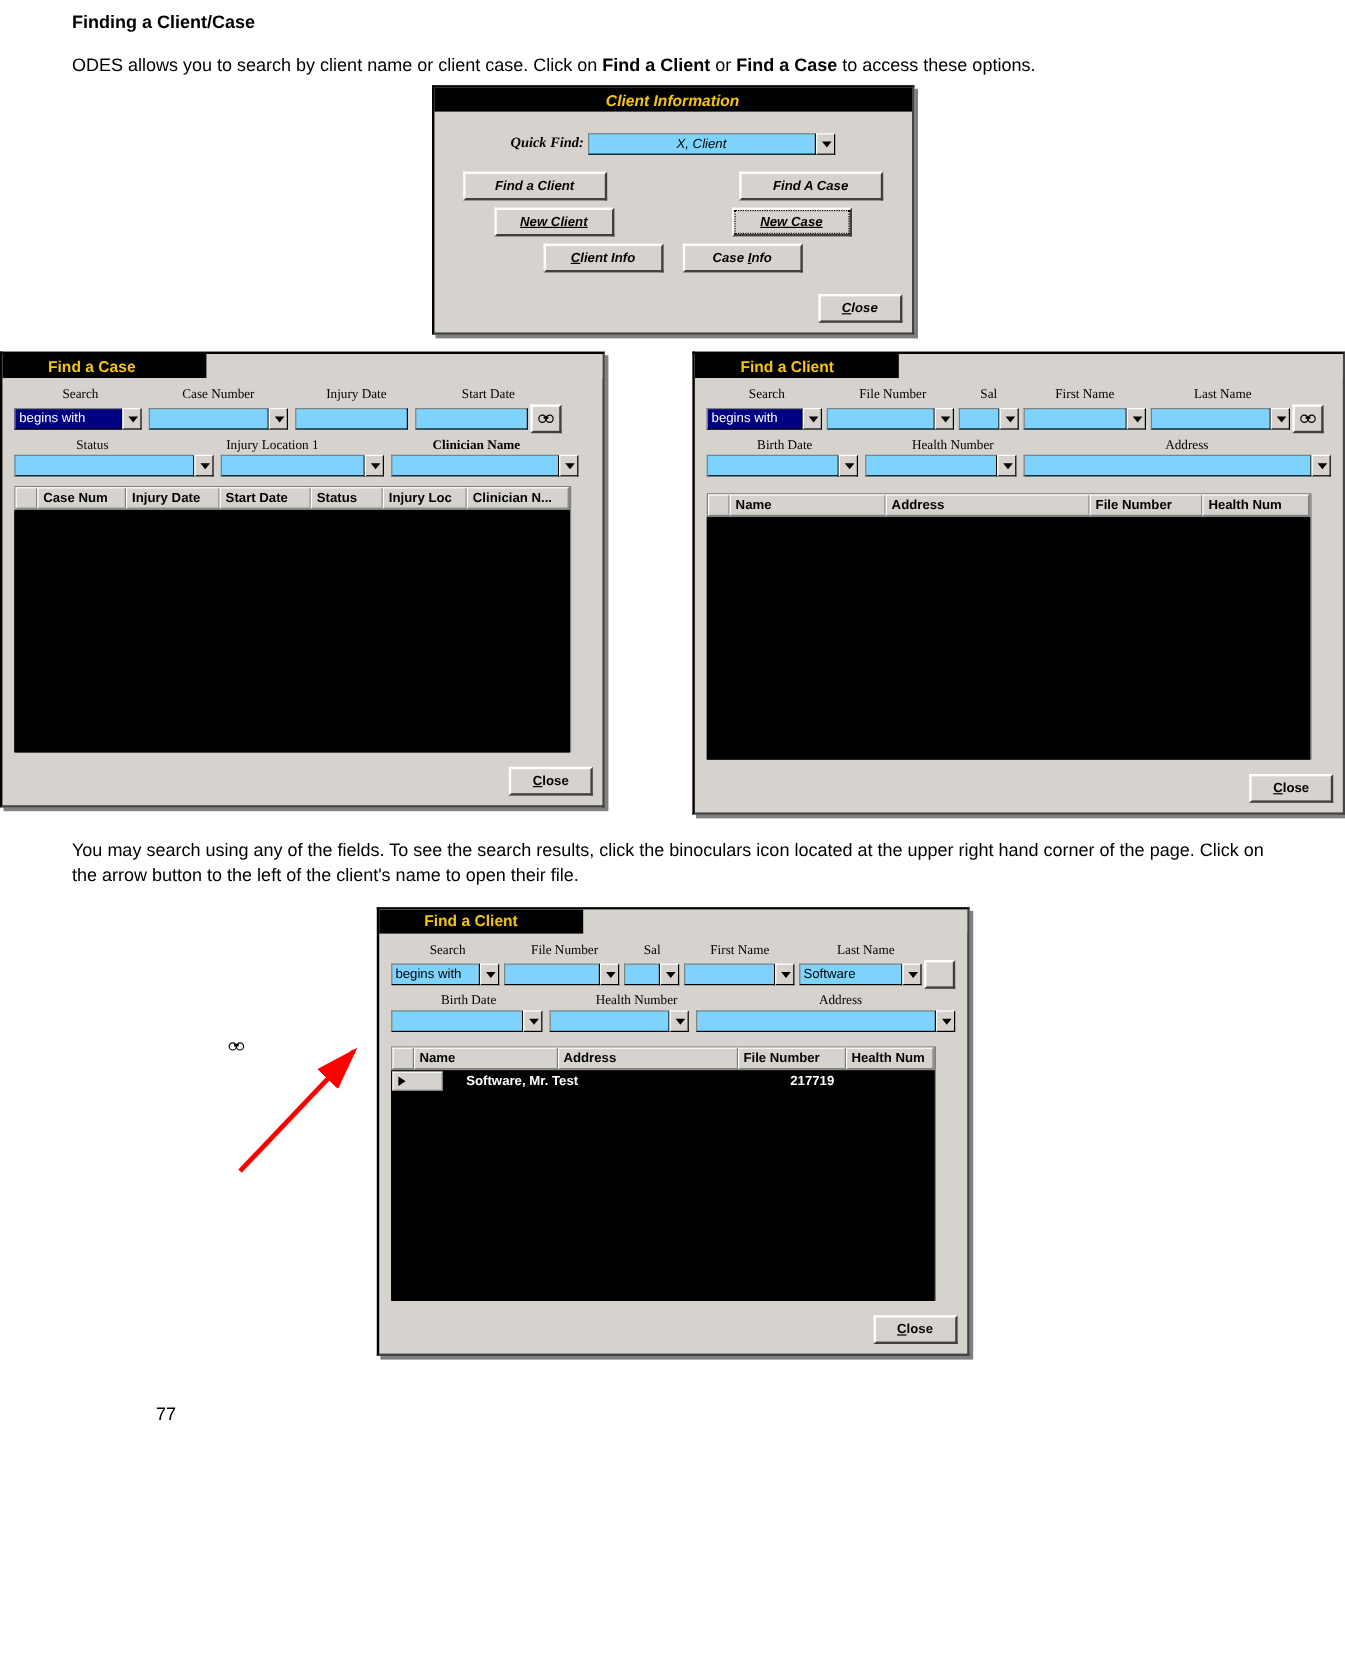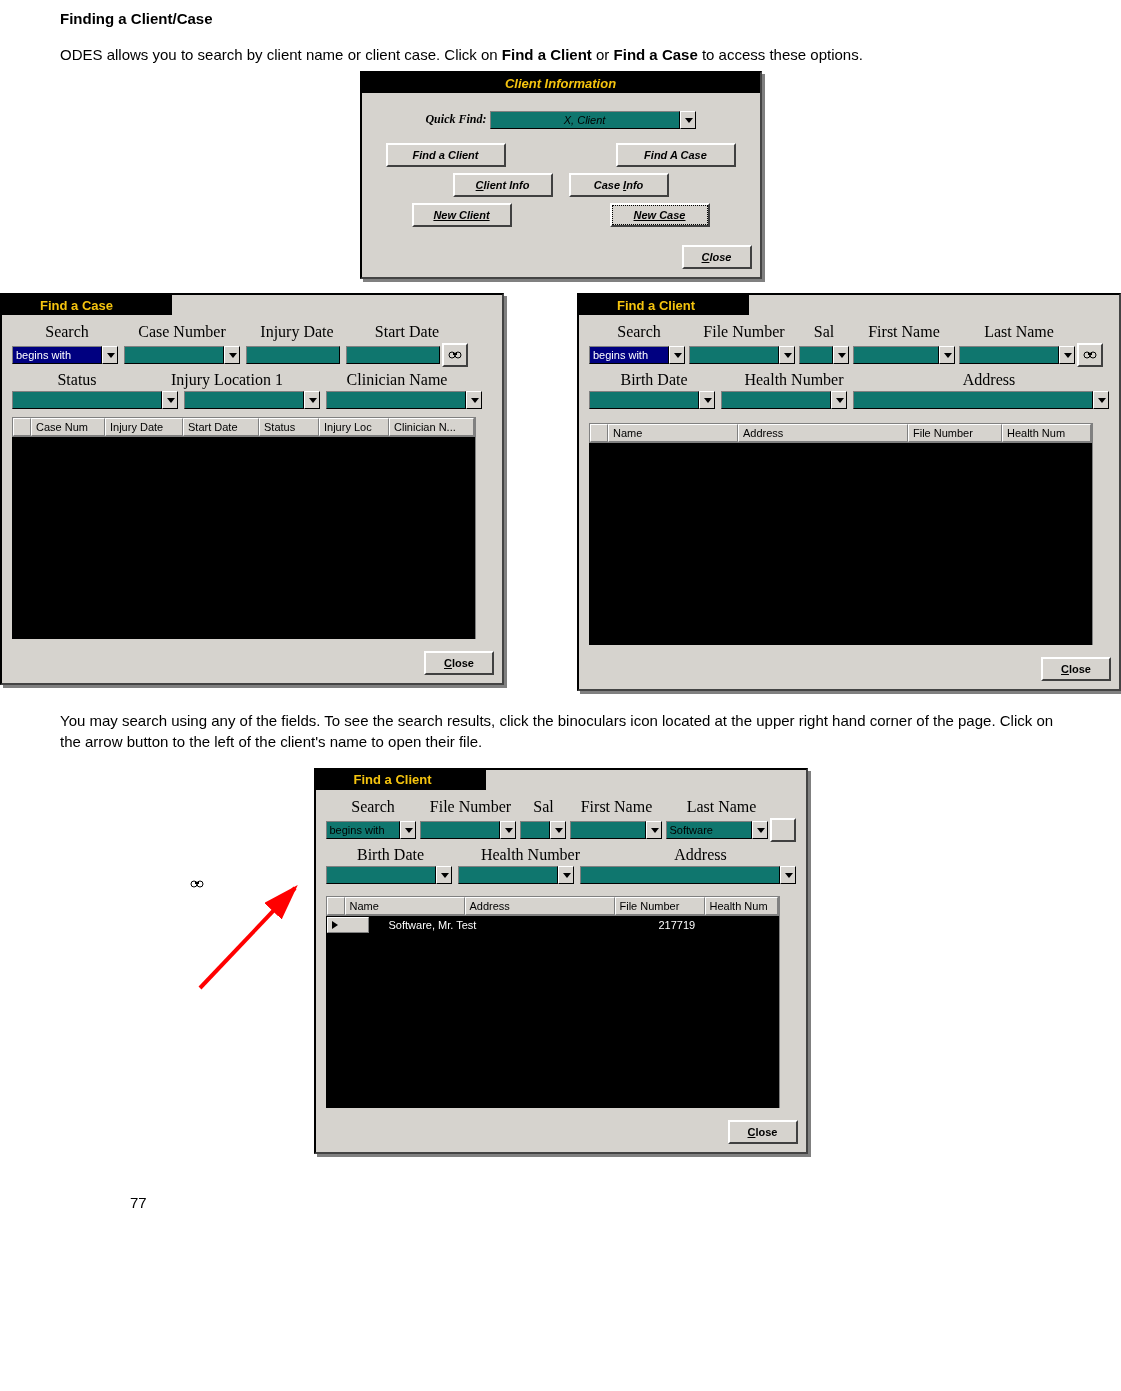--- a/index.html
+++ b/index.html
@@ -72,21 +72,21 @@
     font-size: 11px;
   }
   .lbl-bold {
     font-family: "Times New Roman", serif;
     font-weight: bold;
     font-size: 12px;
   }
 
   .field {
     display: inline-block;
-    background: #0f766e;
+    background: #7dd3fc;
     border: 1px solid #000;
     border-top-color: #808080;
     border-left-color: #808080;
     height: 18px;
     box-sizing: border-box;
     vertical-align: middle;
     padding: 0 3px;
     font-size: 11px;
     line-height: 16px;
     white-space: nowrap;
@@ -135,21 +135,21 @@
 
   .close-row {
     display: flex;
     justify-content: flex-end;
     padding: 4px 8px 8px 20px;
   }
 
   .col-labels {
     display: flex;
     font-family: "Times New Roman", serif;
-    font-size: 16px;
+    font-size: 11px;
     margin-bottom: 2px;
   }
   .col-labels > div { text-align: center; }
 
   .inputs-row { display: flex; align-items: center; }
 
   .bino {
     width: 22px; height: 20px;
     border: 2px solid;
     border-color: #fff #404040 #404040 #fff;
@@ -224,21 +224,21 @@
     font-size: 15px;
     margin: 40px 0 0 70px;
   }
 
   .scroll-stub {
     width: 16px;
     background: linear-gradient(#d6d3ce,#d6d3ce);
     border-left: 1px solid #808080;
   }
   .grid-wrap { display:flex; }
-  .grid-wrap .grid-main { flex:1; }
+  .grid-wrap .grid-main { flex:1;font-weight:bold; }
 </style>
 </head>
 <body>
 
 <div class="heading">Finding a Client/Case</div>
 
 <p class="para">
   <span>ODES allows you to search by client name or client case. Click on </span><b>Find a Client</b><span> or </span><b>Find a Case</b><span> to access these options.</span>
 </p>
 
@@ -247,34 +247,34 @@
     <div class="titlebar centered">Client Information</div>
     <div class="dlg-body">
       <div style="text-align:center; margin:10px 0 14px;">
         <span class="lbl-bold">Quick Find:</span>
         <span class="field" style="width:190px;">X, Client</span><span class="dd-arrow"></span>
       </div>
       <div style="display:flex; justify-content:space-between; padding:0 14px 6px;">
         <span class="btn3d" style="width:120px;">Find a Client</span>
         <span class="btn3d" style="width:120px;">Find A Case</span>
       </div>
+      <div style="display:flex; justify-content:space-between; padding:0 40px 6px;">
+        <span class="btn3d" style="width:100px;">
+            <span class="ul">New Client</span>
+          </span>
+        <span class="btn3d dotted" style="width:100px;">
+            <span class="ul">New Case</span>
+          </span>
+      </div>
       <div style="display:flex; justify-content:center; gap:16px; padding:0 0 6px;">
         <span class="btn3d" style="width:100px;">
             <span><span class="ul">C</span><span>lient Info</span></span>
           </span>
         <span class="btn3d" style="width:100px;">
             <span><span>Case </span><span class="ul">I</span><span>nfo</span></span>
-          </span>
-      </div>
-      <div style="display:flex; justify-content:space-between; padding:0 40px 6px;">
-        <span class="btn3d" style="width:100px;">
-            <span class="ul">New Client</span>
-          </span>
-        <span class="btn3d dotted" style="width:100px;">
-            <span class="ul">New Case</span>
           </span>
       </div>
     </div>
     <div class="close-row">
       <span class="btn3d" style="width:70px;">
           <span><span class="ul">C</span><span>lose</span></span>
         </span>
     </div>
   </div>
 </div>
@@ -303,21 +303,21 @@
             <svg width="14" height="12">
               <circle cx="4" cy="6" r="3" fill="none" stroke="#000"></circle>
               <circle cx="10" cy="6" r="3" fill="none" stroke="#000"></circle>
               <rect x="5" y="4" width="4" height="2" fill="#000"></rect>
             </svg>
           </span>
       </div>
       <div class="col-labels" style="margin-top:4px;">
         <div style="width:130px;">Status</div>
         <div style="width:170px;">Injury Location 1</div>
-        <div style="width:170px;">Clinician Name</div>
+        <div style="width:170px;font-weight:bold;">Clinician Name</div>
       </div>
       <div class="inputs-row">
         <span class="field" style="width:150px;"></span>
           <span class="dd-arrow"></span>
         <span class="field" style="width:120px; margin-left:6px;"></span>
           <span class="dd-arrow"></span>
         <span class="field" style="width:140px; margin-left:6px;"></span>
           <span class="dd-arrow"></span>
       </div>
       <div style="height:8px;"></div>

